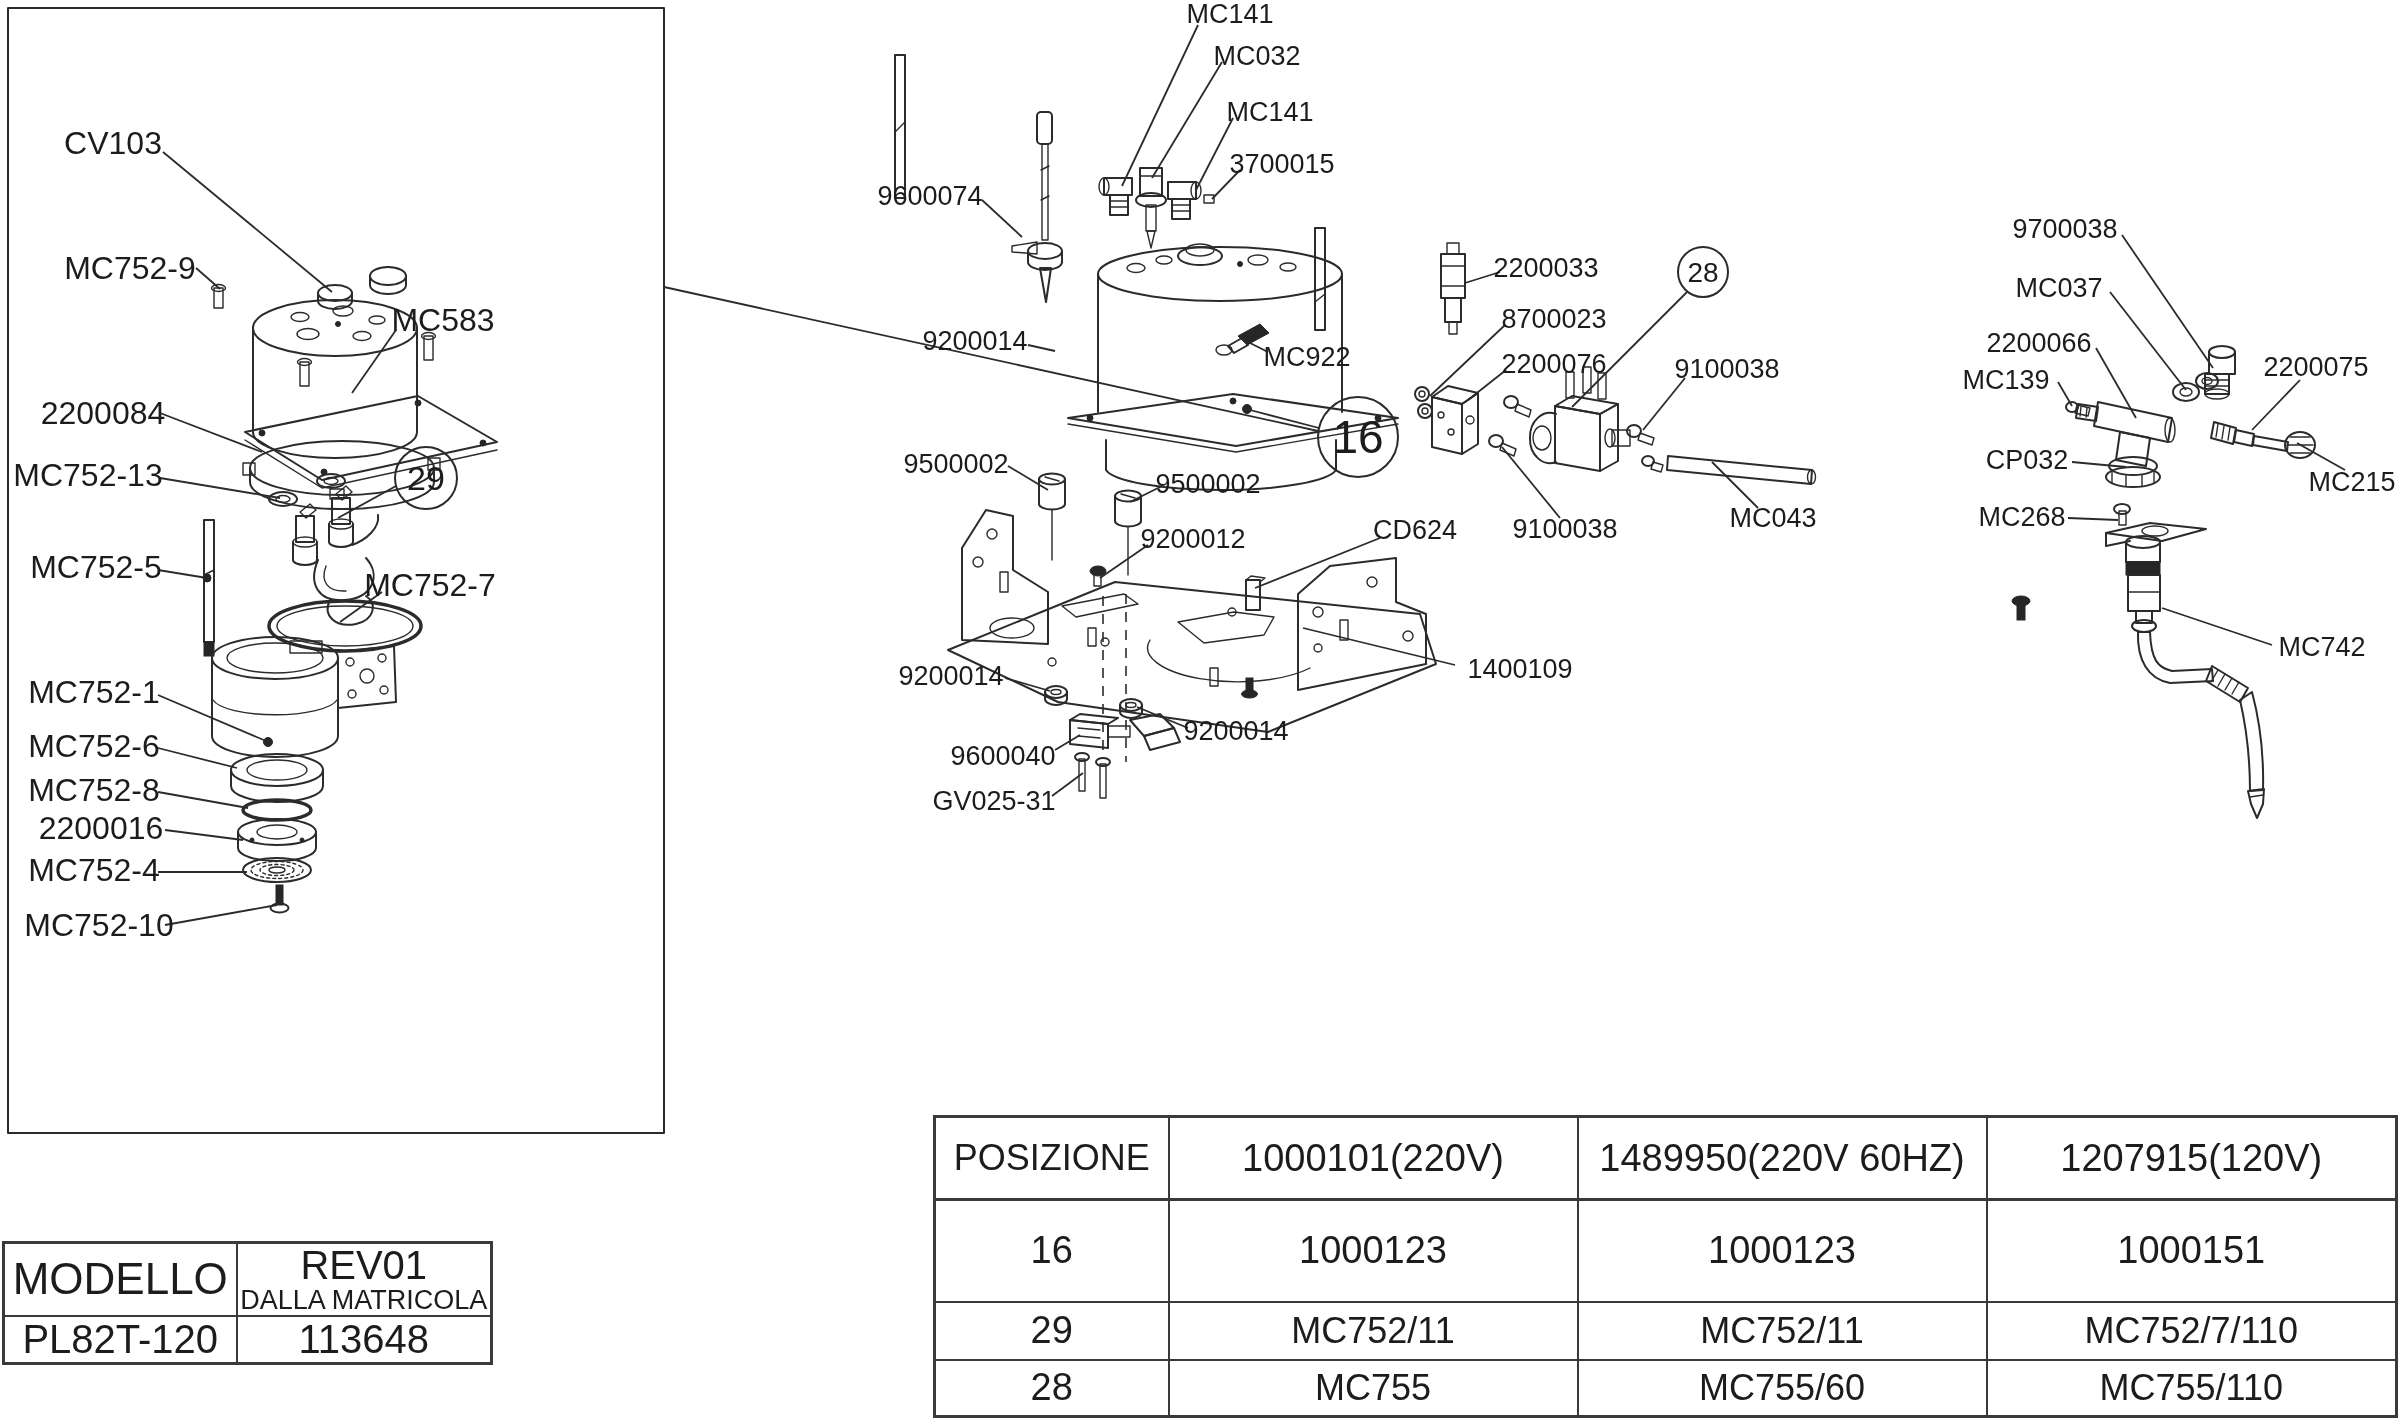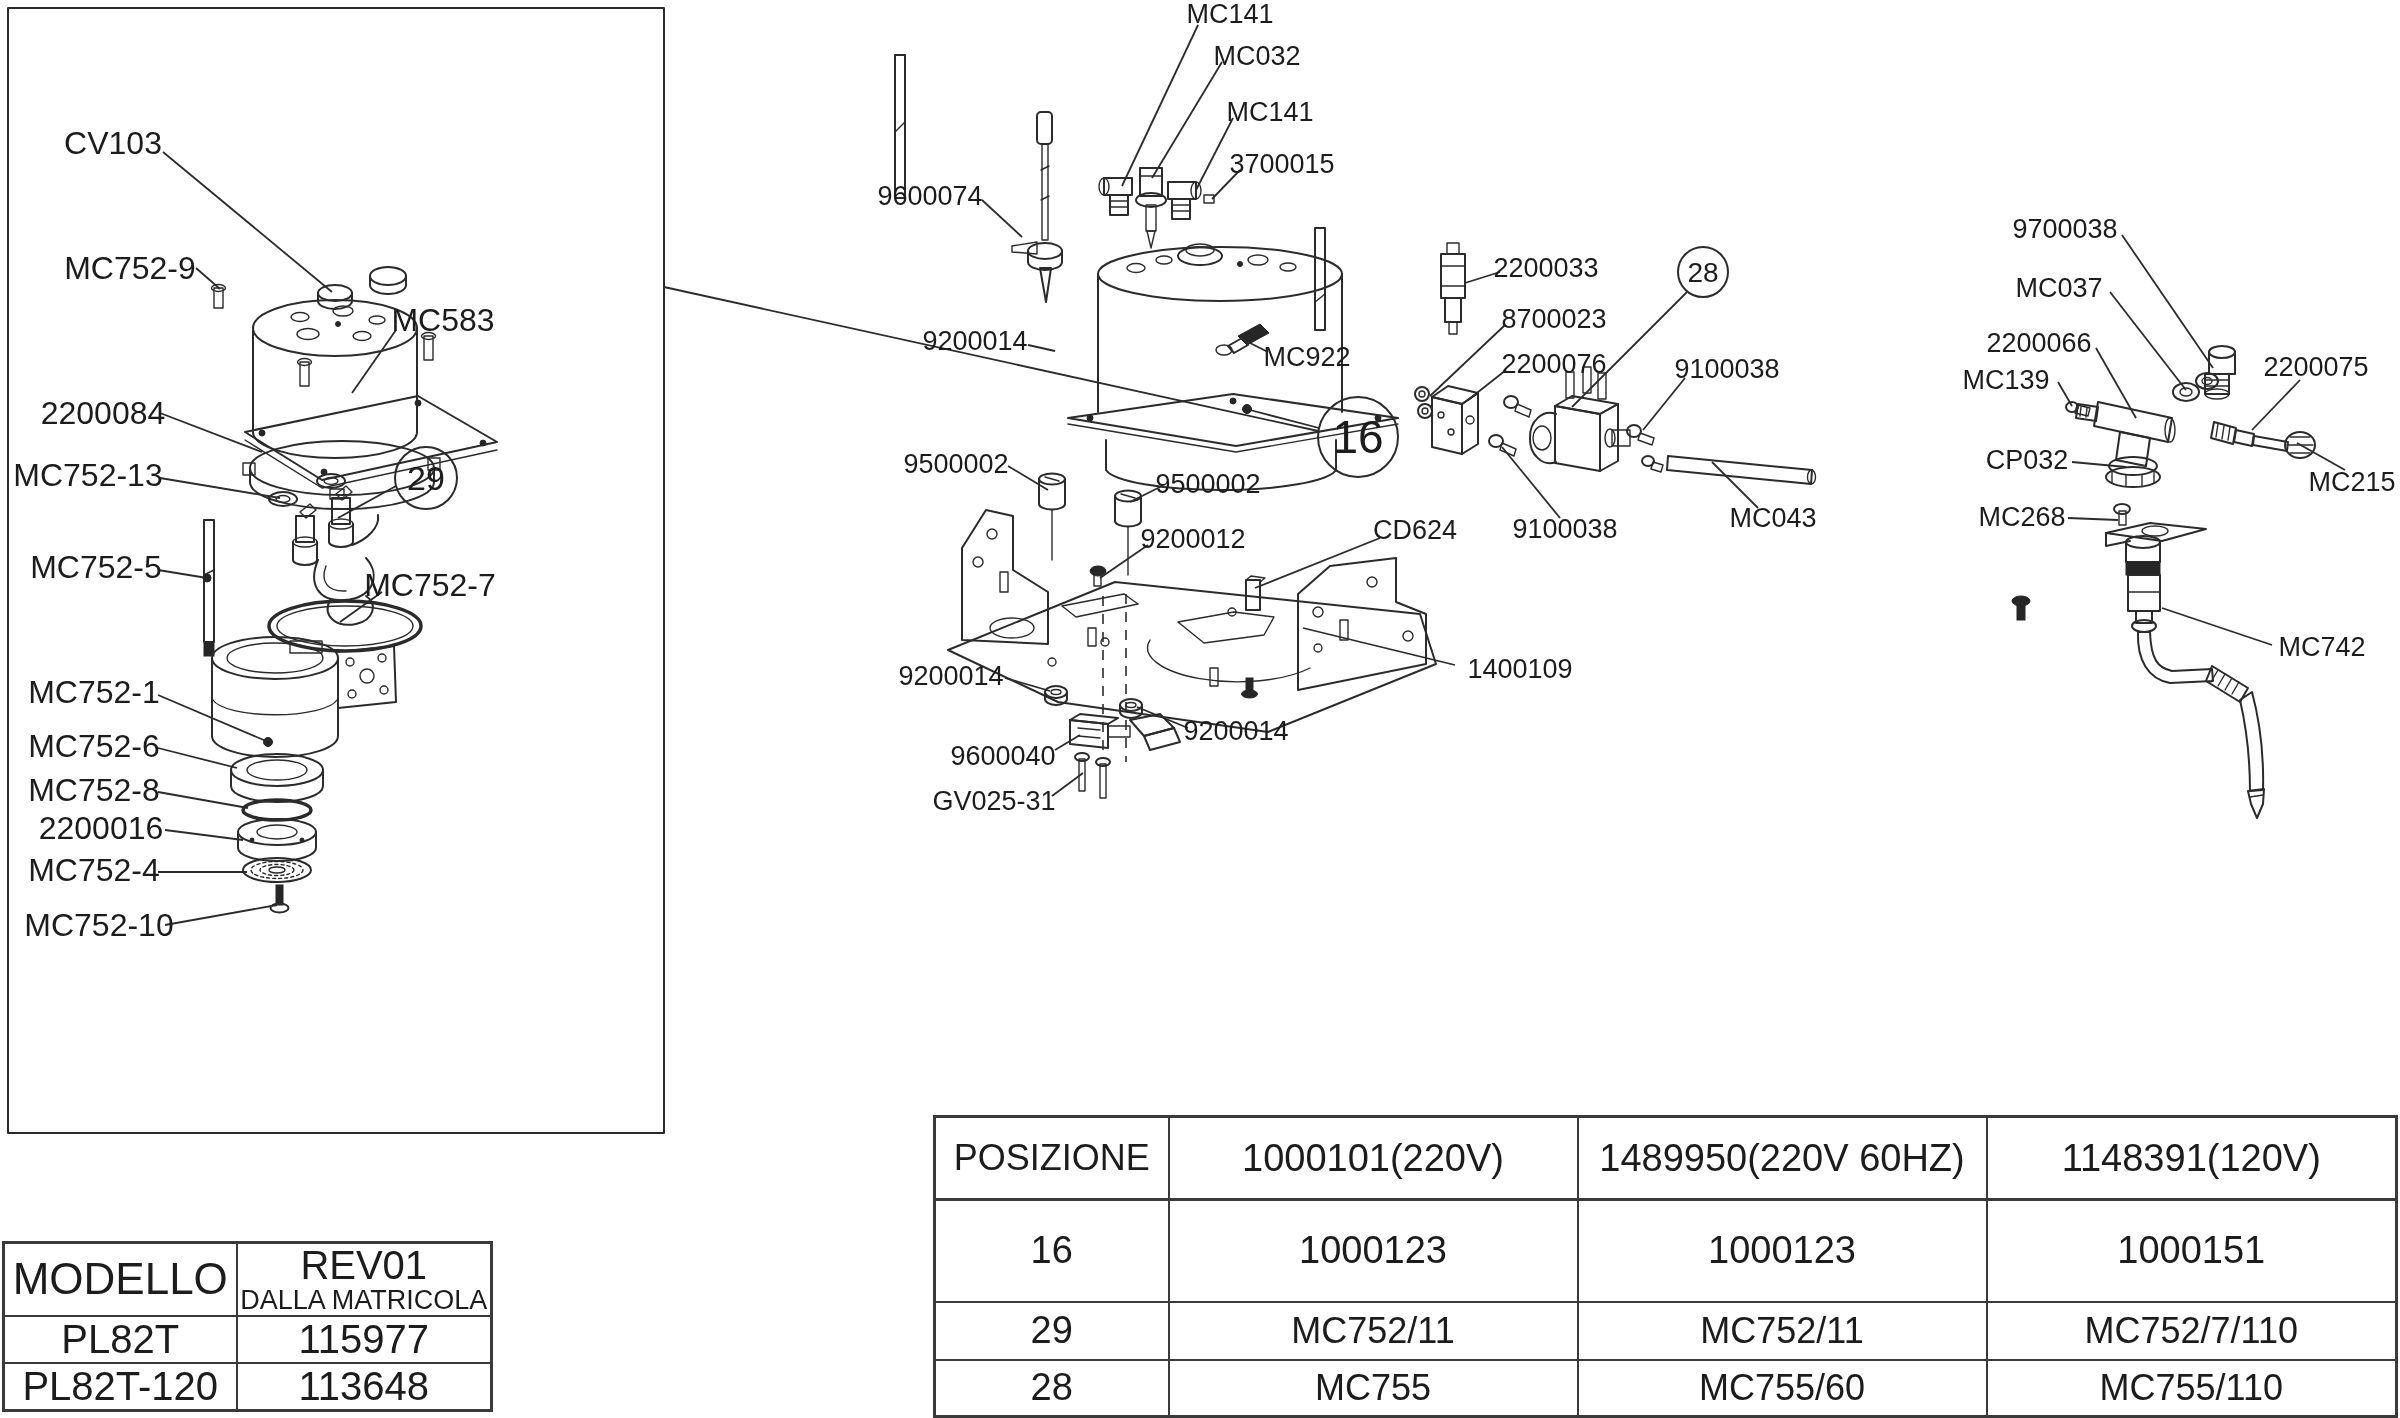--- a/index.html
+++ b/index.html
@@ -587,43 +587,39 @@
       </colgroup>
   <tbody>
         <tr style="height:73px">
     <td class="hdr">MODELLO</td>
     <td>
       <div class="rev1">REV01</div>
       <div class="rev2">DALLA MATRICOLA</div>
     </td>
   </tr>
   <tr style="height:45px">
-    <td>PL82T</td>
-    <td>115977</td>
-  </tr>
-  <tr style="height:45px">
     <td>PL82T-120</td>
     <td>113648</td>
   </tr>
 </tbody>
     </table>
 
 <table id="parts-table" class="tbl outer">
   <colgroup>
         <col style="width:234px">
         <col style="width:409px">
         <col style="width:409px">
         <col style="width:410px">
       </colgroup>
   <tbody>
         <tr style="height:83px">
     <td class="hrow">POSIZIONE</td>
     <td class="hrow bold-cell">1000101(220V)</td>
     <td class="hrow bold-cell">1489950(220V 60HZ)</td>
-    <td class="hrow bold-cell">1148391(120V)</td>
+    <td class="hrow bold-cell">1207915(120V)</td>
   </tr>
   <tr style="height:102px">
     <td class="bold-cell">16</td>
     <td class="bold-cell">1000123</td>
     <td class="bold-cell">1000123</td>
     <td class="bold-cell">1000151</td>
   </tr>
   <tr style="height:58px">
     <td class="bold-cell">29</td>
     <td>MC752/11</td>

